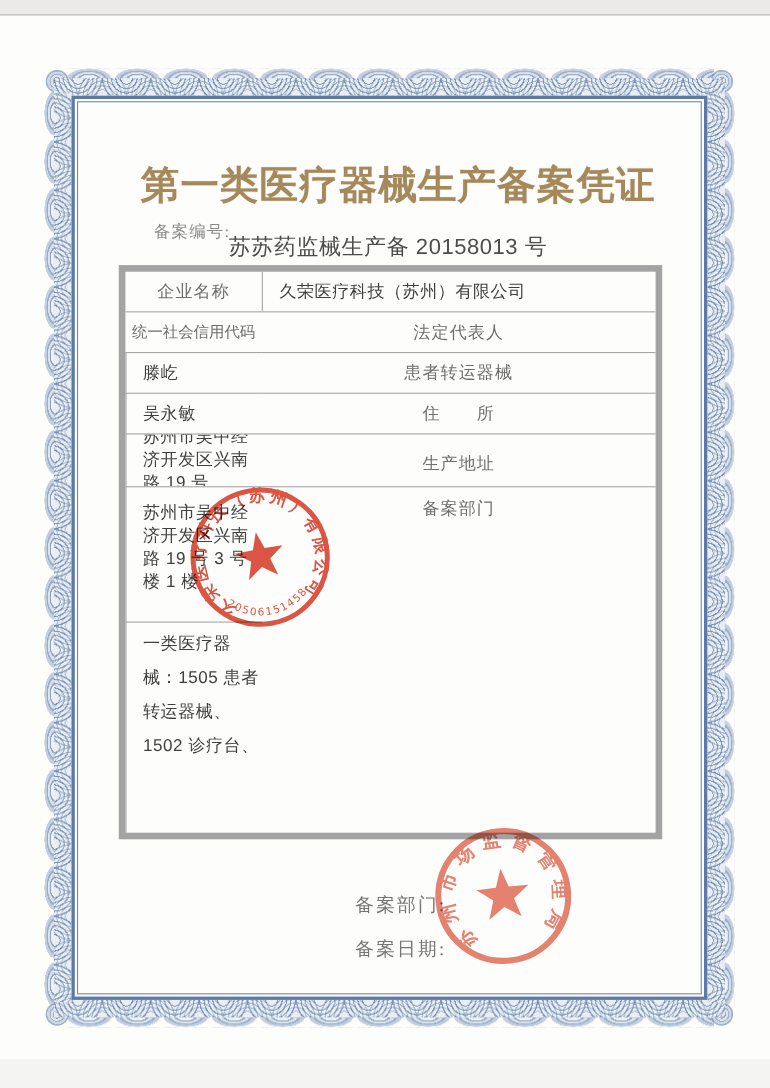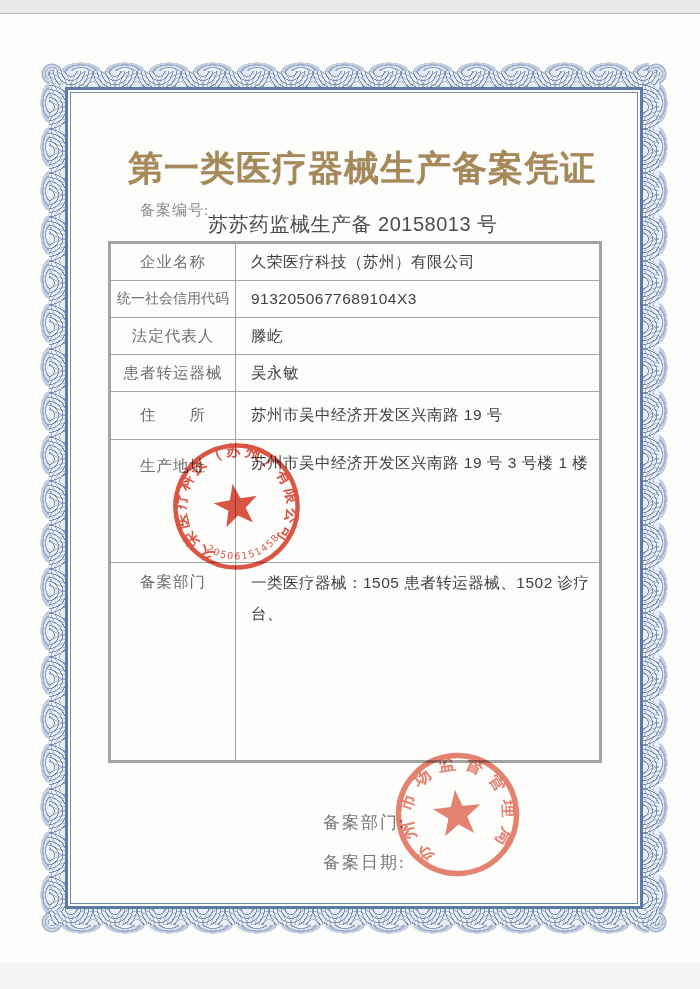--- a/index.html
+++ b/index.html
@@ -68,21 +68,21 @@
     font-family:"Liberation Serif","DejaVu Serif",serif;
     font-size:15px;color:#8a8a8a;letter-spacing:1px;z-index:1;
   }
   .filing-value{
     position:absolute;left:208px;top:211px;
     font-size:20px;color:#4c4c4c;letter-spacing:.5px;z-index:1;
   }
 
   .tbl{
     position:absolute;left:108px;top:241px;width:494px;height:522px;
-    border:3px solid #a3a3a3;box-sizing:border-box;
+    border:6px solid #a3a3a3;box-sizing:border-box;
     display:grid;grid-template-columns:124px 1fr;
     grid-template-rows:36px 37px 37px 37px 48px 123px 1fr;
     z-index:1;background:transparent;
   }
   .lc,.vc{display:flex;align-items:center;border-top:1px solid #a6a6a6;box-sizing:border-box;overflow:hidden;}
   .nt{border-top:none;}
   .lc{justify-content:center;
     font-family:"Liberation Serif","DejaVu Serif",serif;
     color:#6e6e6e;font-size:15.5px;letter-spacing:1px;}
   .lc.small{font-size:14px;letter-spacing:0;}
@@ -138,21 +138,20 @@
   <h1 class="title">第一类医疗器械生产备案凭证</h1>
 
   <div class="filing-label">备案编号:</div>
   <div class="filing-value">苏苏药监械生产备 20158013 号</div>
 
   <div class="tbl">
     <div class="lc nt">企业名称</div>
     <div class="vc nt">久荣医疗科技（苏州）有限公司</div>
 
     <div class="lc small">统一社会信用代码</div>
-    <div class="vc">9132050677689104X3</div>
 
     <div class="lc">法定代表人</div>
     <div class="vc">滕屹</div>
 
     <div class="lc">患者转运器械</div>
     <div class="vc">吴永敏</div>
 
     <div class="lc">住　　所</div>
     <div class="vc">苏州市吴中经济开发区兴南路 19 号</div>
 

